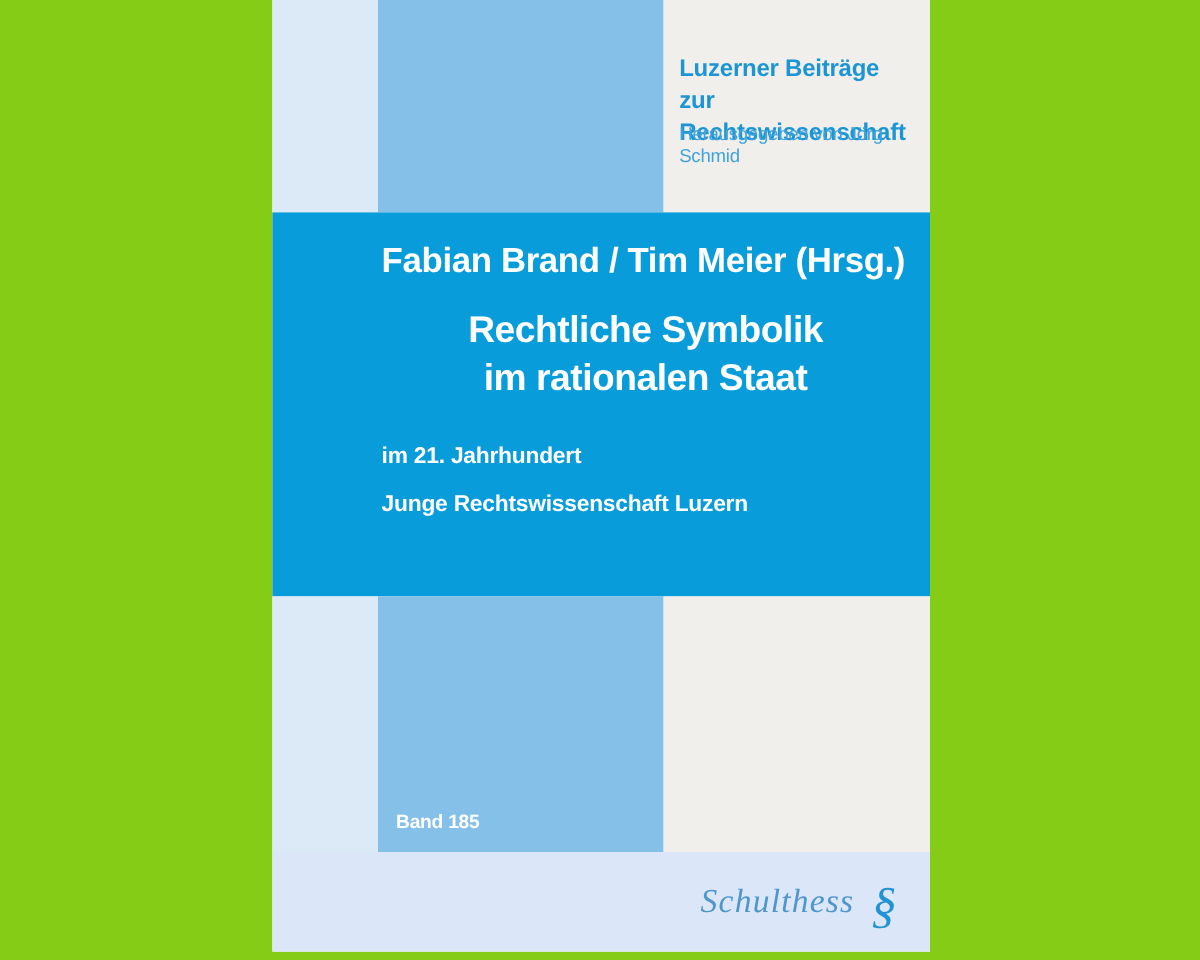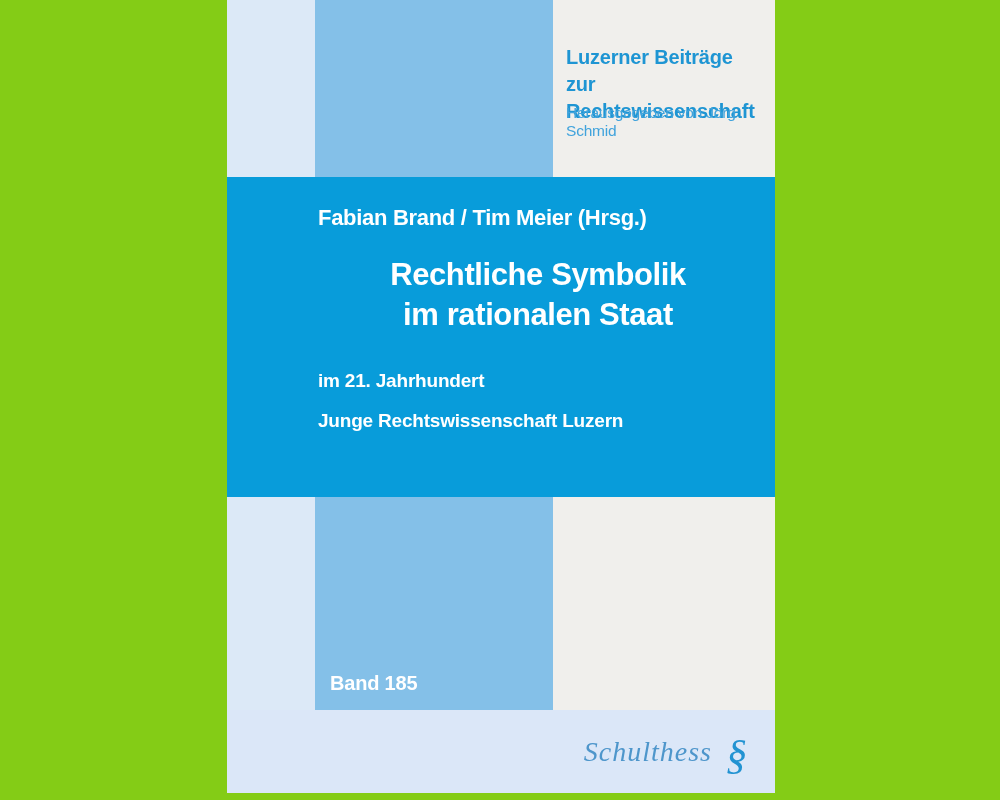--- a/index.html
+++ b/index.html
@@ -33,31 +33,31 @@
     font-size:20px;font-weight:bold;line-height:27px;letter-spacing:-0.2px;
     color:var(--series-blue);}
   .editor-note{position:absolute;left:339px;top:104px;width:210px;
     font-size:15.5px;font-weight:normal;letter-spacing:-0.2px;
     color:var(--editor-blue);}
 
   
   .band{position:absolute;left:0;top:177px;width:548px;height:320px;
     background:var(--accent-cyan);color:#ffffff;}
   .band .authors{position:absolute;left:91px;top:27px;width:440px;
-    font-size:22px;font-weight:bold;letter-spacing:-0.3px;line-height:28px;}
+    font-size:29px;font-weight:bold;letter-spacing:-0.3px;line-height:28px;}
   .band .title{position:absolute;left:91px;top:78px;width:440px;
     font-size:31px;font-weight:bold;letter-spacing:-0.4px;line-height:40px;text-align:center;}
   .band .subtitle{position:absolute;left:91px;top:166px;width:440px;
     font-size:19px;font-weight:bold;letter-spacing:-0.2px;line-height:25px;}
   .band .association{position:absolute;left:91px;top:231px;width:440px;
     font-size:19px;font-weight:bold;letter-spacing:-0.2px;line-height:25px;}
 
   
   .volume-label{position:absolute;left:15px;bottom:15px;
-    font-size:20px;font-weight:bold;letter-spacing:-0.2px;color:#ffffff;}
+    font-size:16px;font-weight:bold;letter-spacing:-0.2px;color:#ffffff;}
 
   
   .footer{position:absolute;left:0;top:710px;width:548px;height:83px;
     background:var(--footer-blue);}
   .publisher{position:absolute;right:28px;top:0;height:83px;
     display:flex;align-items:center;font-style:italic;}
   .publisher-name{font-family:"Liberation Serif","DejaVu Serif",serif;
     font-size:28px;letter-spacing:1px;color:var(--publisher-blue);}
   .publisher-mark{font-family:"Liberation Serif","DejaVu Serif",serif;
     font-size:42px;color:var(--mark-blue);margin-left:14px;

